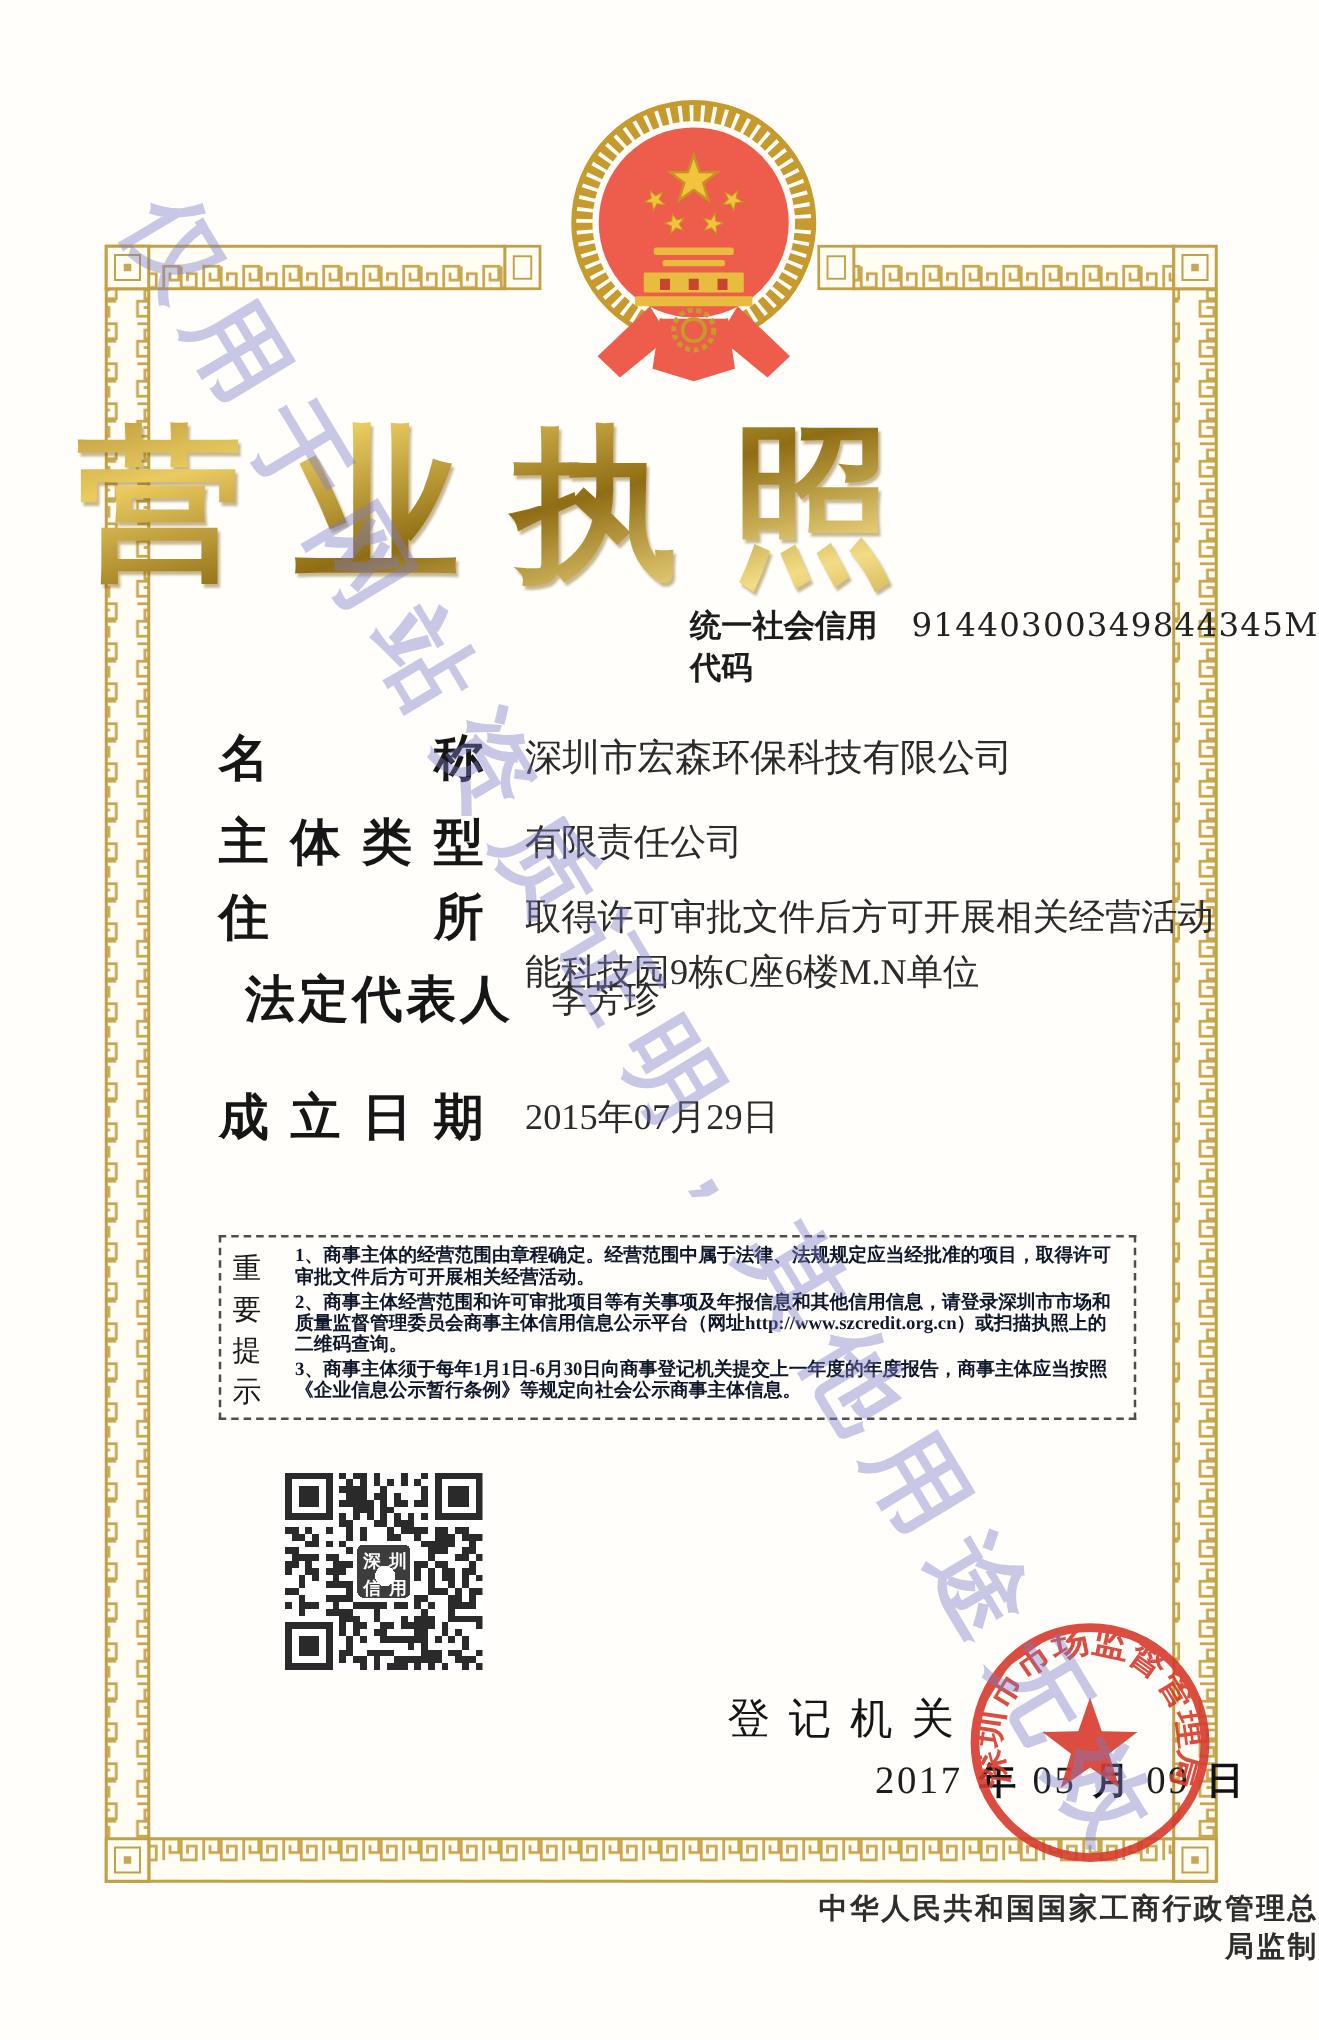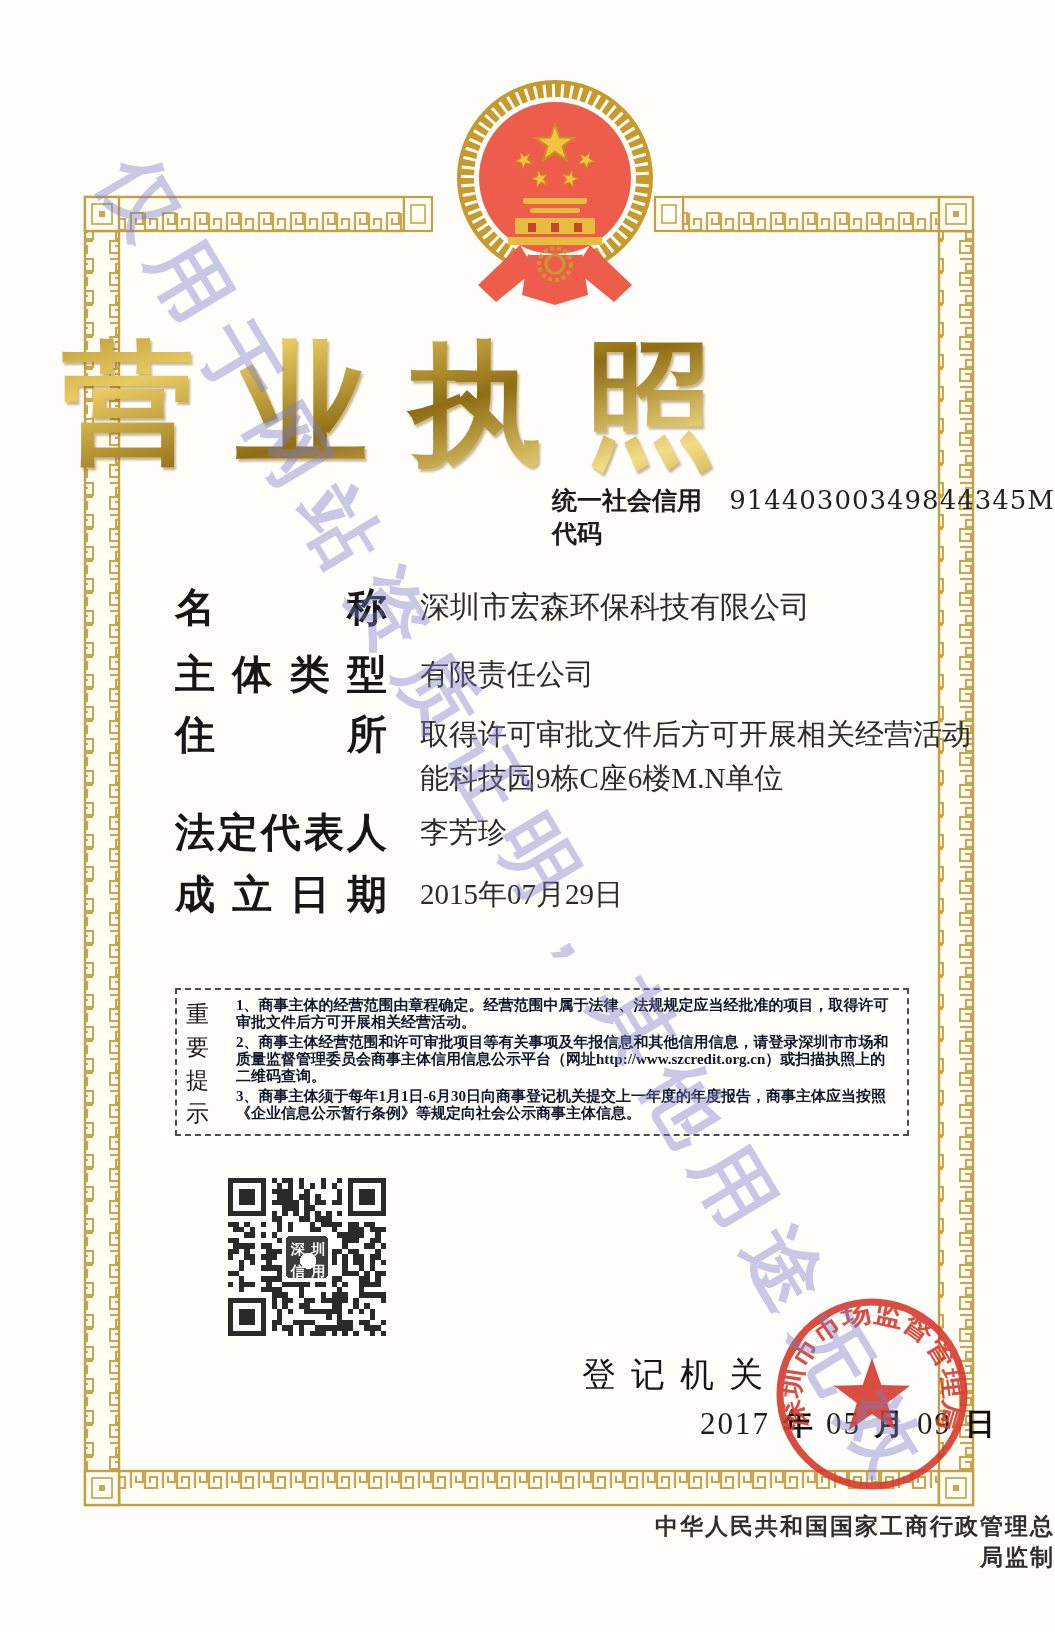--- a/index.html
+++ b/index.html
@@ -157,21 +157,21 @@
     <div class="lab hei">主体类型</div>
     <div class="val">有限责任公司</div>
   </div>
   <div class="abs row song" style="top:712px;">
     <div class="lab hei">住所</div>
     <div class="val">
       <div>取得许可审批文件后方可开展相关经营活动</div>
       <div>能科技园9栋C座6楼M.N单位</div>
     </div>
   </div>
-  <div class="abs row song" style="top:810px;">
+  <div class="abs row song" style="top:778px;margin-left:21px;">
     <div class="lab hei">法定代表人</div>
     <div class="val">李芳珍</div>
   </div>
   <div class="abs row song" style="top:872px;">
     <div class="lab hei">成立日期</div>
     <div class="val">2015年07月29日</div>
   </div>
 
   <div class="abs notice">
     <div class="vlab">重要提示</div>

